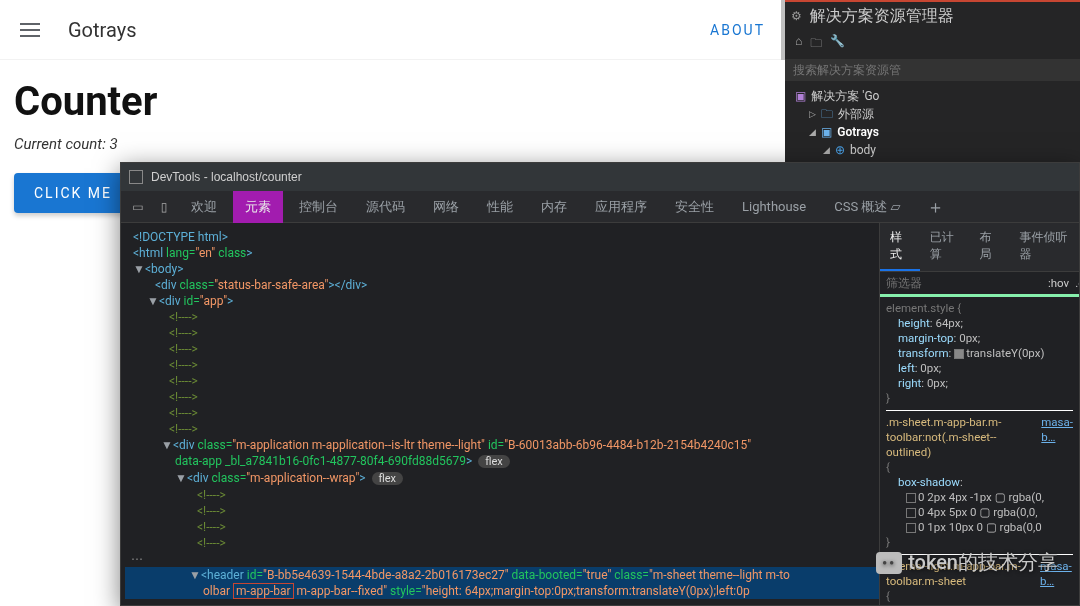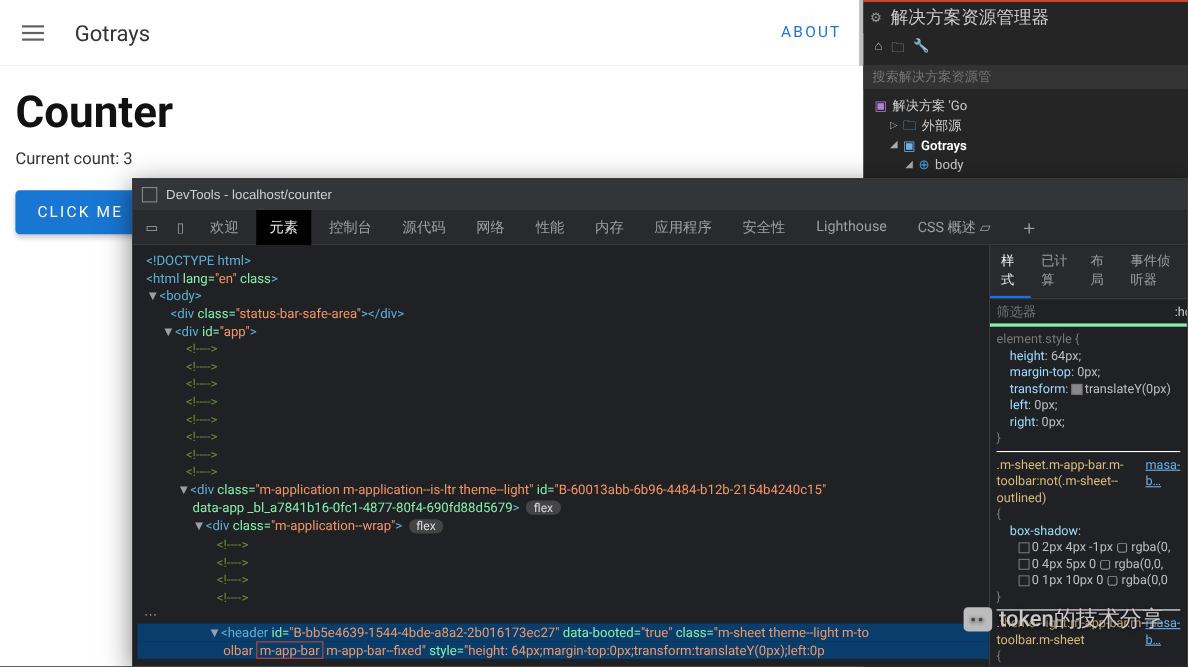--- a/index.html
+++ b/index.html
@@ -8,21 +8,21 @@
 
 .app-window { position: absolute; left: 0; top: 0; width: 785px; height: 606px; background: #fff; box-shadow: 0 2px 10px rgba(0,0,0,.2); }
 .app-scroll-edge { position: absolute; right: 0; top: 0; width: 4px; height: 60px; background: #c0c0c0; }
 .app-topbar { display: flex; align-items: center; height: 60px; padding: 0 20px; border-bottom: 1px solid rgba(0,0,0,.05); }
 .hamburger { width: 20px; height: 14px; display: flex; flex-direction: column; justify-content: space-between; cursor: pointer; }
 .hamburger span { height: 2px; background: #5f6368; }
 .app-title { margin-left: 28px; font-size: 20px; font-weight: 400; color: #333; }
 .app-about { margin-left: auto; color: #1976d2; letter-spacing: 2px; font-size: 14px; cursor: pointer; }
 .app-body { padding: 18px 14px; }
 .counter-h { font-size: 40px; font-weight: 700; color: #111; margin-bottom: 10px; }
-.counter-sub { font-size: 15px; color: #333; margin-bottom: 20px; }
+.counter-sub { font-size: 15px; color: #333; margin-bottom: 20px; font-style: italic; }
 .click-btn { background: #1976d2; color: #fff; border: none; padding: 12px 20px; font-size: 14px; letter-spacing: 2px; border-radius: 4px; box-shadow: 0 3px 5px rgba(0,0,0,.2); cursor: pointer; }
 
 
 .ide { position: absolute; right: 0; top: 0; width: 295px; height: 606px; background: #252526; color: #ccc; font-size: 12px; border-top: 2px solid #c74632; }
 .ide-head { display: flex; align-items: center; height: 28px; padding: 0 6px; gap: 8px; background: #252526; }
 .ide-gear { color: #999; }
 .ide-title { font-size: 16px; color: #ccc; }
 .ide-icons { display: flex; gap: 8px; padding: 4px 10px; color: #aaa; }
 .ide-search-row { display: flex; align-items: center; padding: 4px 8px; background: #333; }
 .ide-search { flex: 1; background: transparent; border: none; color: #ccc; font-size: 12px; }
@@ -40,36 +40,36 @@
 .gutter .warn { color:#f0c000; }
 
 
 .devtools { position: absolute; left: 120px; top: 162px; width: 960px; height: 444px; background: #202124; color: #ccc; font-family: Consolas, Menlo, monospace; font-size: 12px; box-shadow: 0 6px 24px rgba(0,0,0,.5); border:1px solid #3c3c3c; }
 .dt-title { height: 28px; display:flex; align-items:center; background:#323639; padding:0 8px; gap:8px; }
 .dt-title .sq { width:14px; height:14px; border:1px solid #888; }
 .dt-title-text { color:#d0d0d0; font-size:12px; font-family:-apple-system,"Segoe UI",sans-serif; }
 .dt-tabs { height: 32px; display:flex; align-items:center; background:#292a2d; padding:0 6px; gap:4px; border-bottom:1px solid #3c3c3c; font-family:-apple-system,"Segoe UI",sans-serif; }
 .dt-icon { width:22px; height:22px; display:flex; align-items:center; justify-content:center; color:#aaa; cursor:pointer; }
 .dt-tab { padding:7px 12px; color:#9aa0a6; cursor:pointer; font-size:13px; }
-.dt-tab.active { background:#000000; color:#eaeaea; }
+.dt-tab.active { background:#a21caf; color:#eaeaea; }
 .dt-plus { margin-left: 10px; color:#9aa0a6; font-size:18px; cursor:pointer; }
 .dt-body { display:flex; height: calc(100% - 60px); }
 .dt-elements { flex:1; overflow:hidden; padding:6px 0 0 4px; line-height:16px; background:#202124; position:relative; }
 .dt-elements .ln { white-space:nowrap; }
 .tag { color:#5db0d7; }
-.attr { color:#86efac; }
+.attr { color:#22c55e; }
 .val { color:#f29766; }
 .pill { background:#444; color:#ddd; border-radius:8px; padding:0 7px; font-size:11px; margin-left:6px; }
 .cm { color:#6a8a35; }
 .arrow { color:#9aa0a6; width:12px; display:inline-block; text-align:center; }
 .dots-line { color:#888; padding-left:6px; }
 .hi { background:#093d6b; display:inline-block; }
 .hi-box { border:1px solid #c74632; padding:0 2px; }
 
-.dt-styles { width: 180px; background:#202124; border-left:1px solid #3c3c3c; font-family:Consolas,monospace; font-size:11.5px; overflow:hidden; }
+.dt-styles { width: 200px; background:#202124; border-left:1px solid #3c3c3c; font-family:Consolas,monospace; font-size:11.5px; overflow:hidden; }
 .sty-tabs { display:flex; background:#292a2d; border-bottom:1px solid #3c3c3c; font-family:-apple-system,"Segoe UI",sans-serif; font-size:12px; }
 .sty-tab { padding:6px 10px; color:#9aa0a6; cursor:pointer; }
 .sty-tab.active { color:#eee; border-bottom:2px solid #1a73e8; }
 .sty-filter-row { display:flex; align-items:center; padding:4px 6px; gap:6px; border-bottom:3px solid #86efac; font-family:-apple-system,"Segoe UI",sans-serif; }
 .sty-filter { flex:1; background:transparent; border:none; color:#ccc; font-size:12px; }
 .sty-body { padding:4px 6px; line-height:15px; color:#bfbfbf; }
 .sel { color:#d7ba7d; }
 .prop { color:#9cdcfe; }
 .pval { color:#bfbfbf; }
 .link { color:#6cb2eb; text-decoration:underline; }

